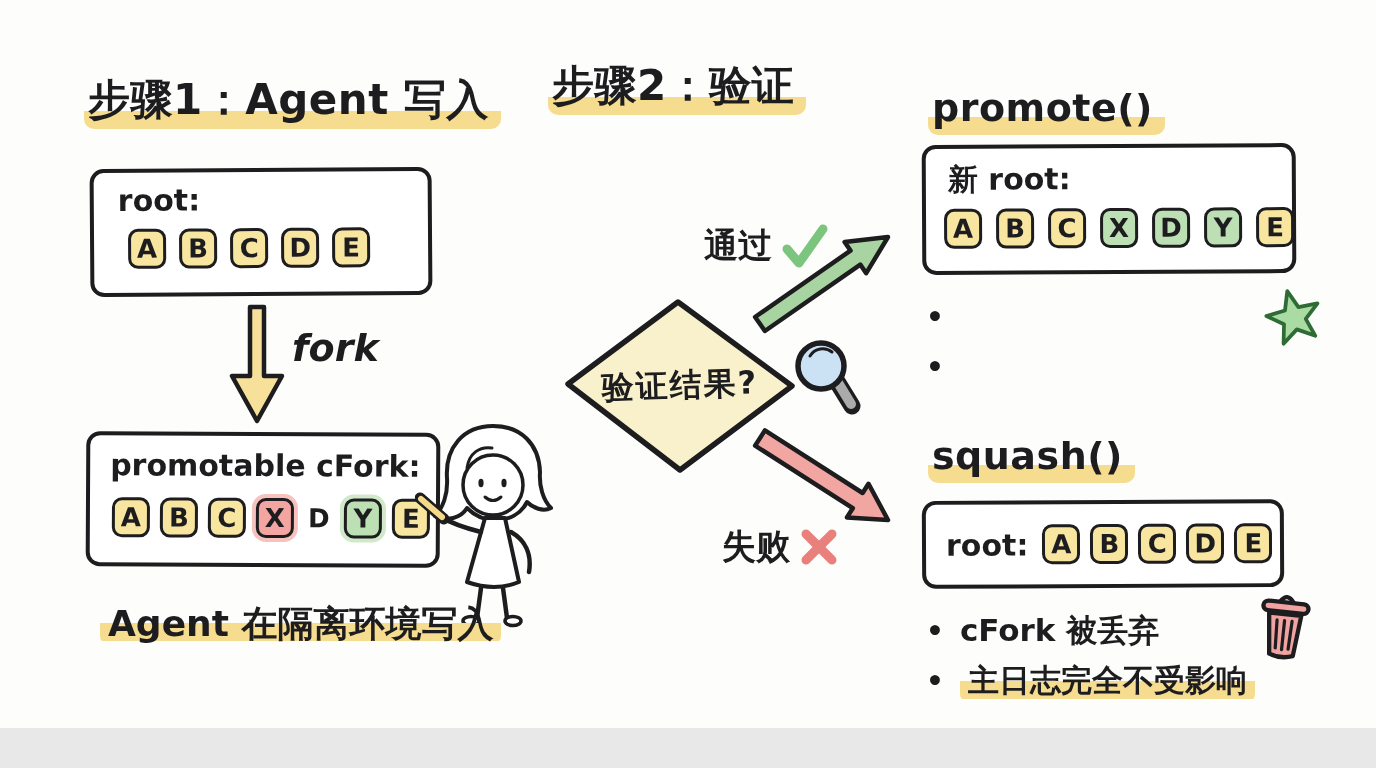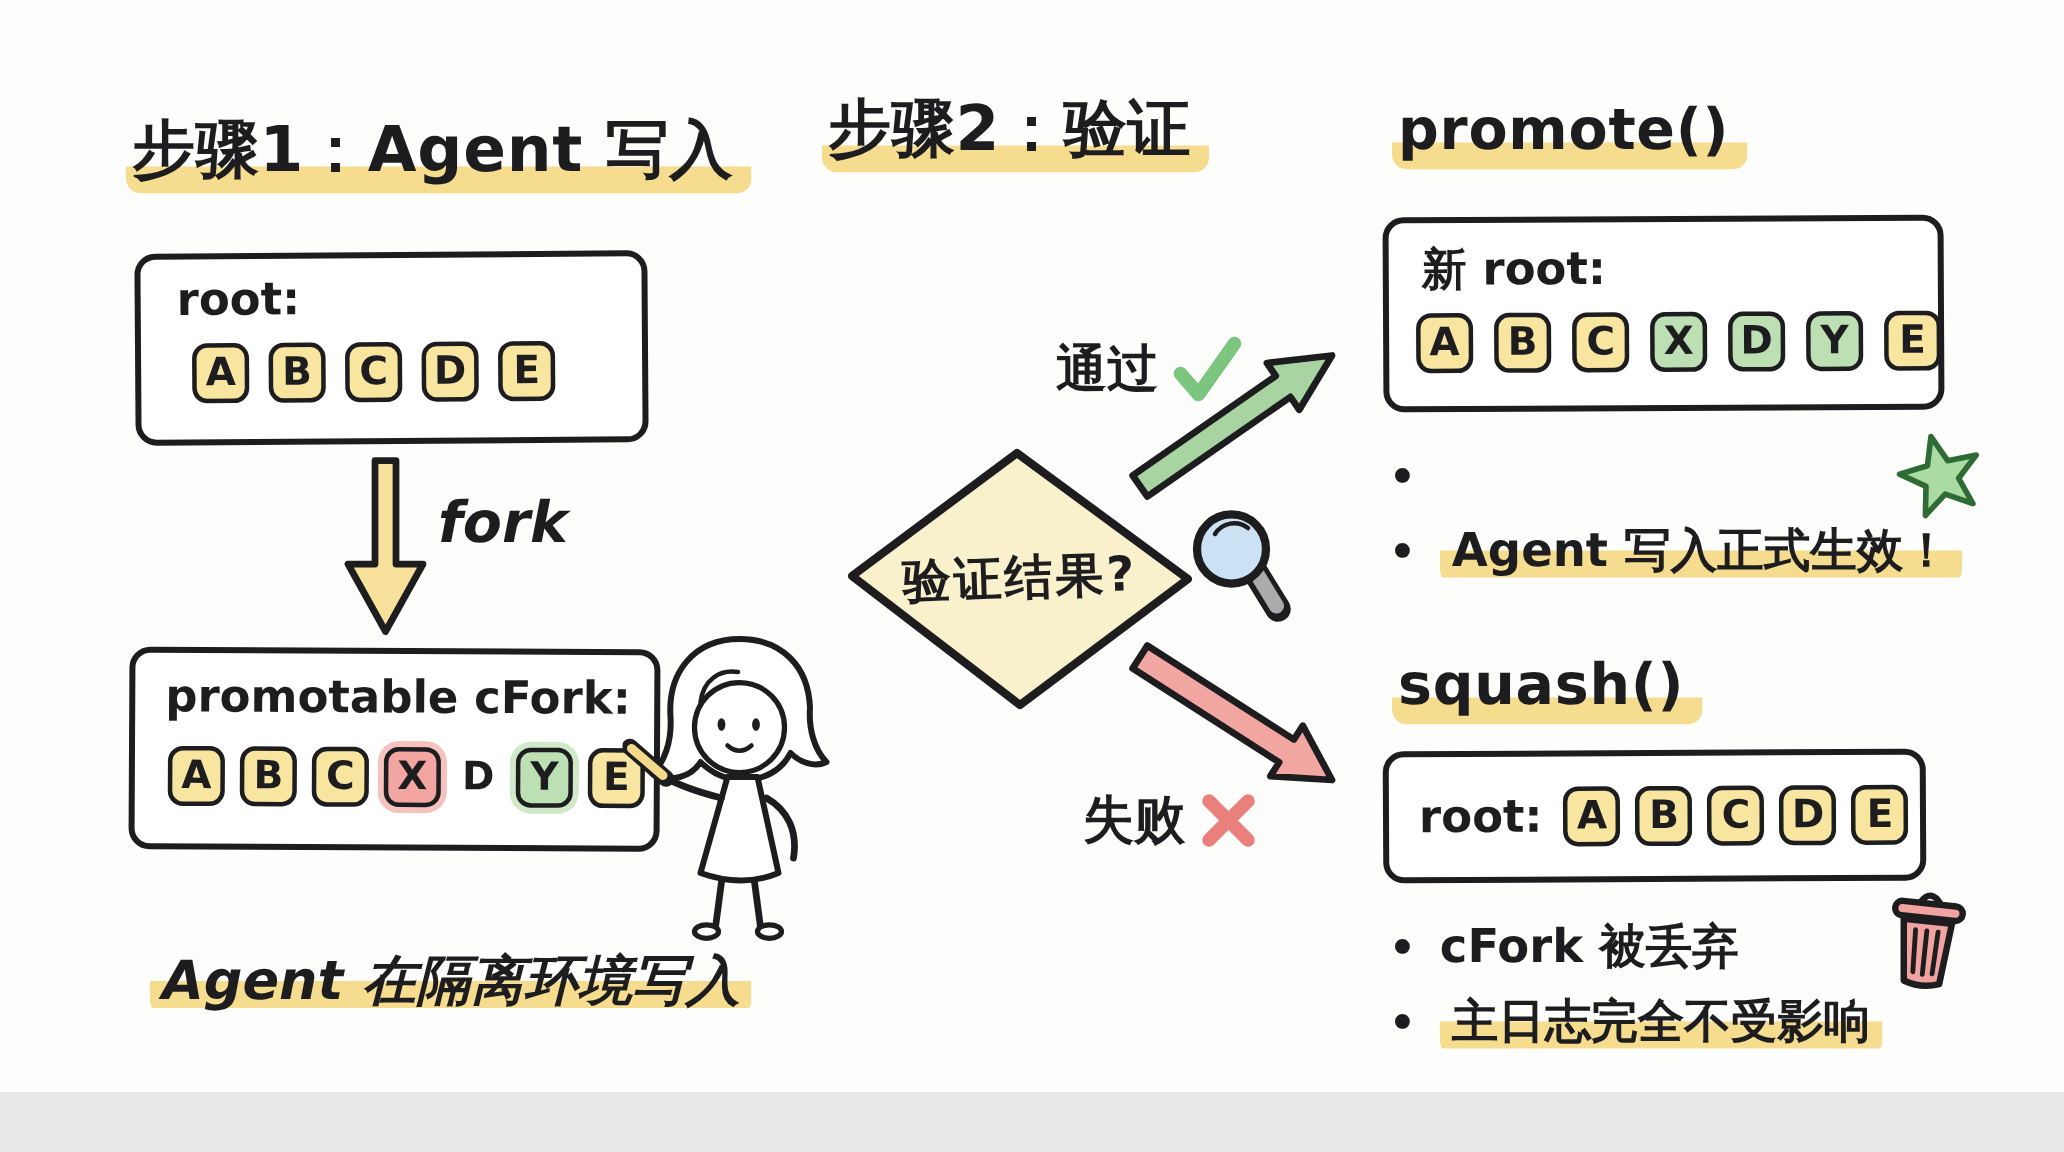--- a/index.html
+++ b/index.html
@@ -97,21 +97,21 @@
     <path d="M66,112 C50,108 34,102 24,96" fill="none" stroke="#1d1d1f" stroke-width="4.5" stroke-linecap="round"></path>
     <path d="M96,112 C110,120 117,134 114,152" fill="none" stroke="#1d1d1f" stroke-width="4.5" stroke-linecap="round"></path>
     <line x1="5" y1="78" x2="29" y2="99" stroke="#1d1d1f" stroke-width="11" stroke-linecap="round"></line>
     <line x1="6" y1="79" x2="27" y2="97" stroke="#F4D98B" stroke-width="6" stroke-linecap="round"></line>
     <line x1="66" y1="168" x2="62" y2="198" stroke="#1d1d1f" stroke-width="4.5" stroke-linecap="round"></line>
     <line x1="88" y1="168" x2="92" y2="198" stroke="#1d1d1f" stroke-width="4.5" stroke-linecap="round"></line>
     <ellipse cx="56" cy="201" rx="8" ry="4.5" fill="#FFFFFF" stroke="#1d1d1f" stroke-width="3.5"></ellipse>
     <ellipse cx="98" cy="201" rx="8" ry="4.5" fill="#FFFFFF" stroke="#1d1d1f" stroke-width="3.5"></ellipse>
   </svg>
 
-  <div class="caption" style="left:100px;top:630px;font-style:italic;">
+  <div class="caption" style="left:100px;top:600px;">
     <span class="hl">Agent 在隔离环境写入</span>
   </div>
 
   <div class="title" style="left:548px;top:58px;">
     <span class="hl-title">步骤2：验证</span>
   </div>
 
   <div class="diamond-wrap" style="left:560px;top:296px;width:240px;height:180px;">
     <svg width="240" height="180" viewBox="0 0 240 180">
       <polygon points="118,6 232,90 120,174 8,88" fill="#F9F0CC" stroke="#1d1d1f" stroke-width="5.5" stroke-linejoin="round"></polygon>
@@ -140,21 +140,21 @@
     <polygon points="16.9,2.4 114.6,65.0 120.5,55.8 140,92 98.9,89.4 104.8,80.2 7.1,17.6" fill="#F2A6A2" stroke="#1d1d1f" stroke-width="4.5" stroke-linejoin="round"></polygon>
   </svg>
   <div class="iconrow" style="left:722px;top:524px;">
     <span class="zh-label">失败</span>
     <svg width="42" height="42" viewBox="0 0 42 42">
       <line x1="8" y1="8" x2="34" y2="34" stroke="#E9807B" stroke-width="9" stroke-linecap="round"></line>
       <line x1="34" y1="8" x2="8" y2="34" stroke="#E9807B" stroke-width="9" stroke-linecap="round"></line>
     </svg>
   </div>
 
-  <div class="title title-latin" style="left:928px;top:64px;">
+  <div class="title title-latin" style="left:928px;top:86px;">
     <span class="hl-title">promote()</span>
   </div>
 
   <div class="sketch-box" style="left:922px;top:144px;width:374px;height:130px;transform:rotate(-0.3deg);">
     <div class="box-label" style="left:22px;top:11px;">新 root:</div>
     <div class="cells abs" style="left:18px;top:60px;gap:14px;">
         <span class="cell cell-yellow">A</span>
         <span class="cell cell-yellow">B</span>
         <span class="cell cell-yellow">C</span>
         <span class="cell cell-green">X</span>
@@ -163,21 +163,20 @@
         <span class="cell cell-yellow">E</span>
       </div>
   </div>
 
   <div class="bullets" style="left:926px;top:292px;">
     <div class="bullet-row">
       <span class="bullet-dot">•</span>
     </div>
     <div class="bullet-row">
       <span class="bullet-dot">•</span>
-      <span class="hl">Agent 写入正式生效！</span>
     </div>
   </div>
 
   <svg class="abs" style="left:1264px;top:286px;" width="60" height="64" viewBox="0 0 56 60">
     <polygon points="28,4 34.5,21.1 52.7,22.0 38.5,33.4 43.3,51.0 28,41 12.7,51.0 17.5,33.4 3.3,22.0 21.5,21.1" fill="#A9DBA3" stroke="#2F6B35" stroke-width="3.5" stroke-linejoin="round" transform="rotate(-14 28 30)"></polygon>
   </svg>
 
   <div class="title title-latin" style="left:928px;top:434px;">
     <span class="hl-title">squash()</span>
   </div>

